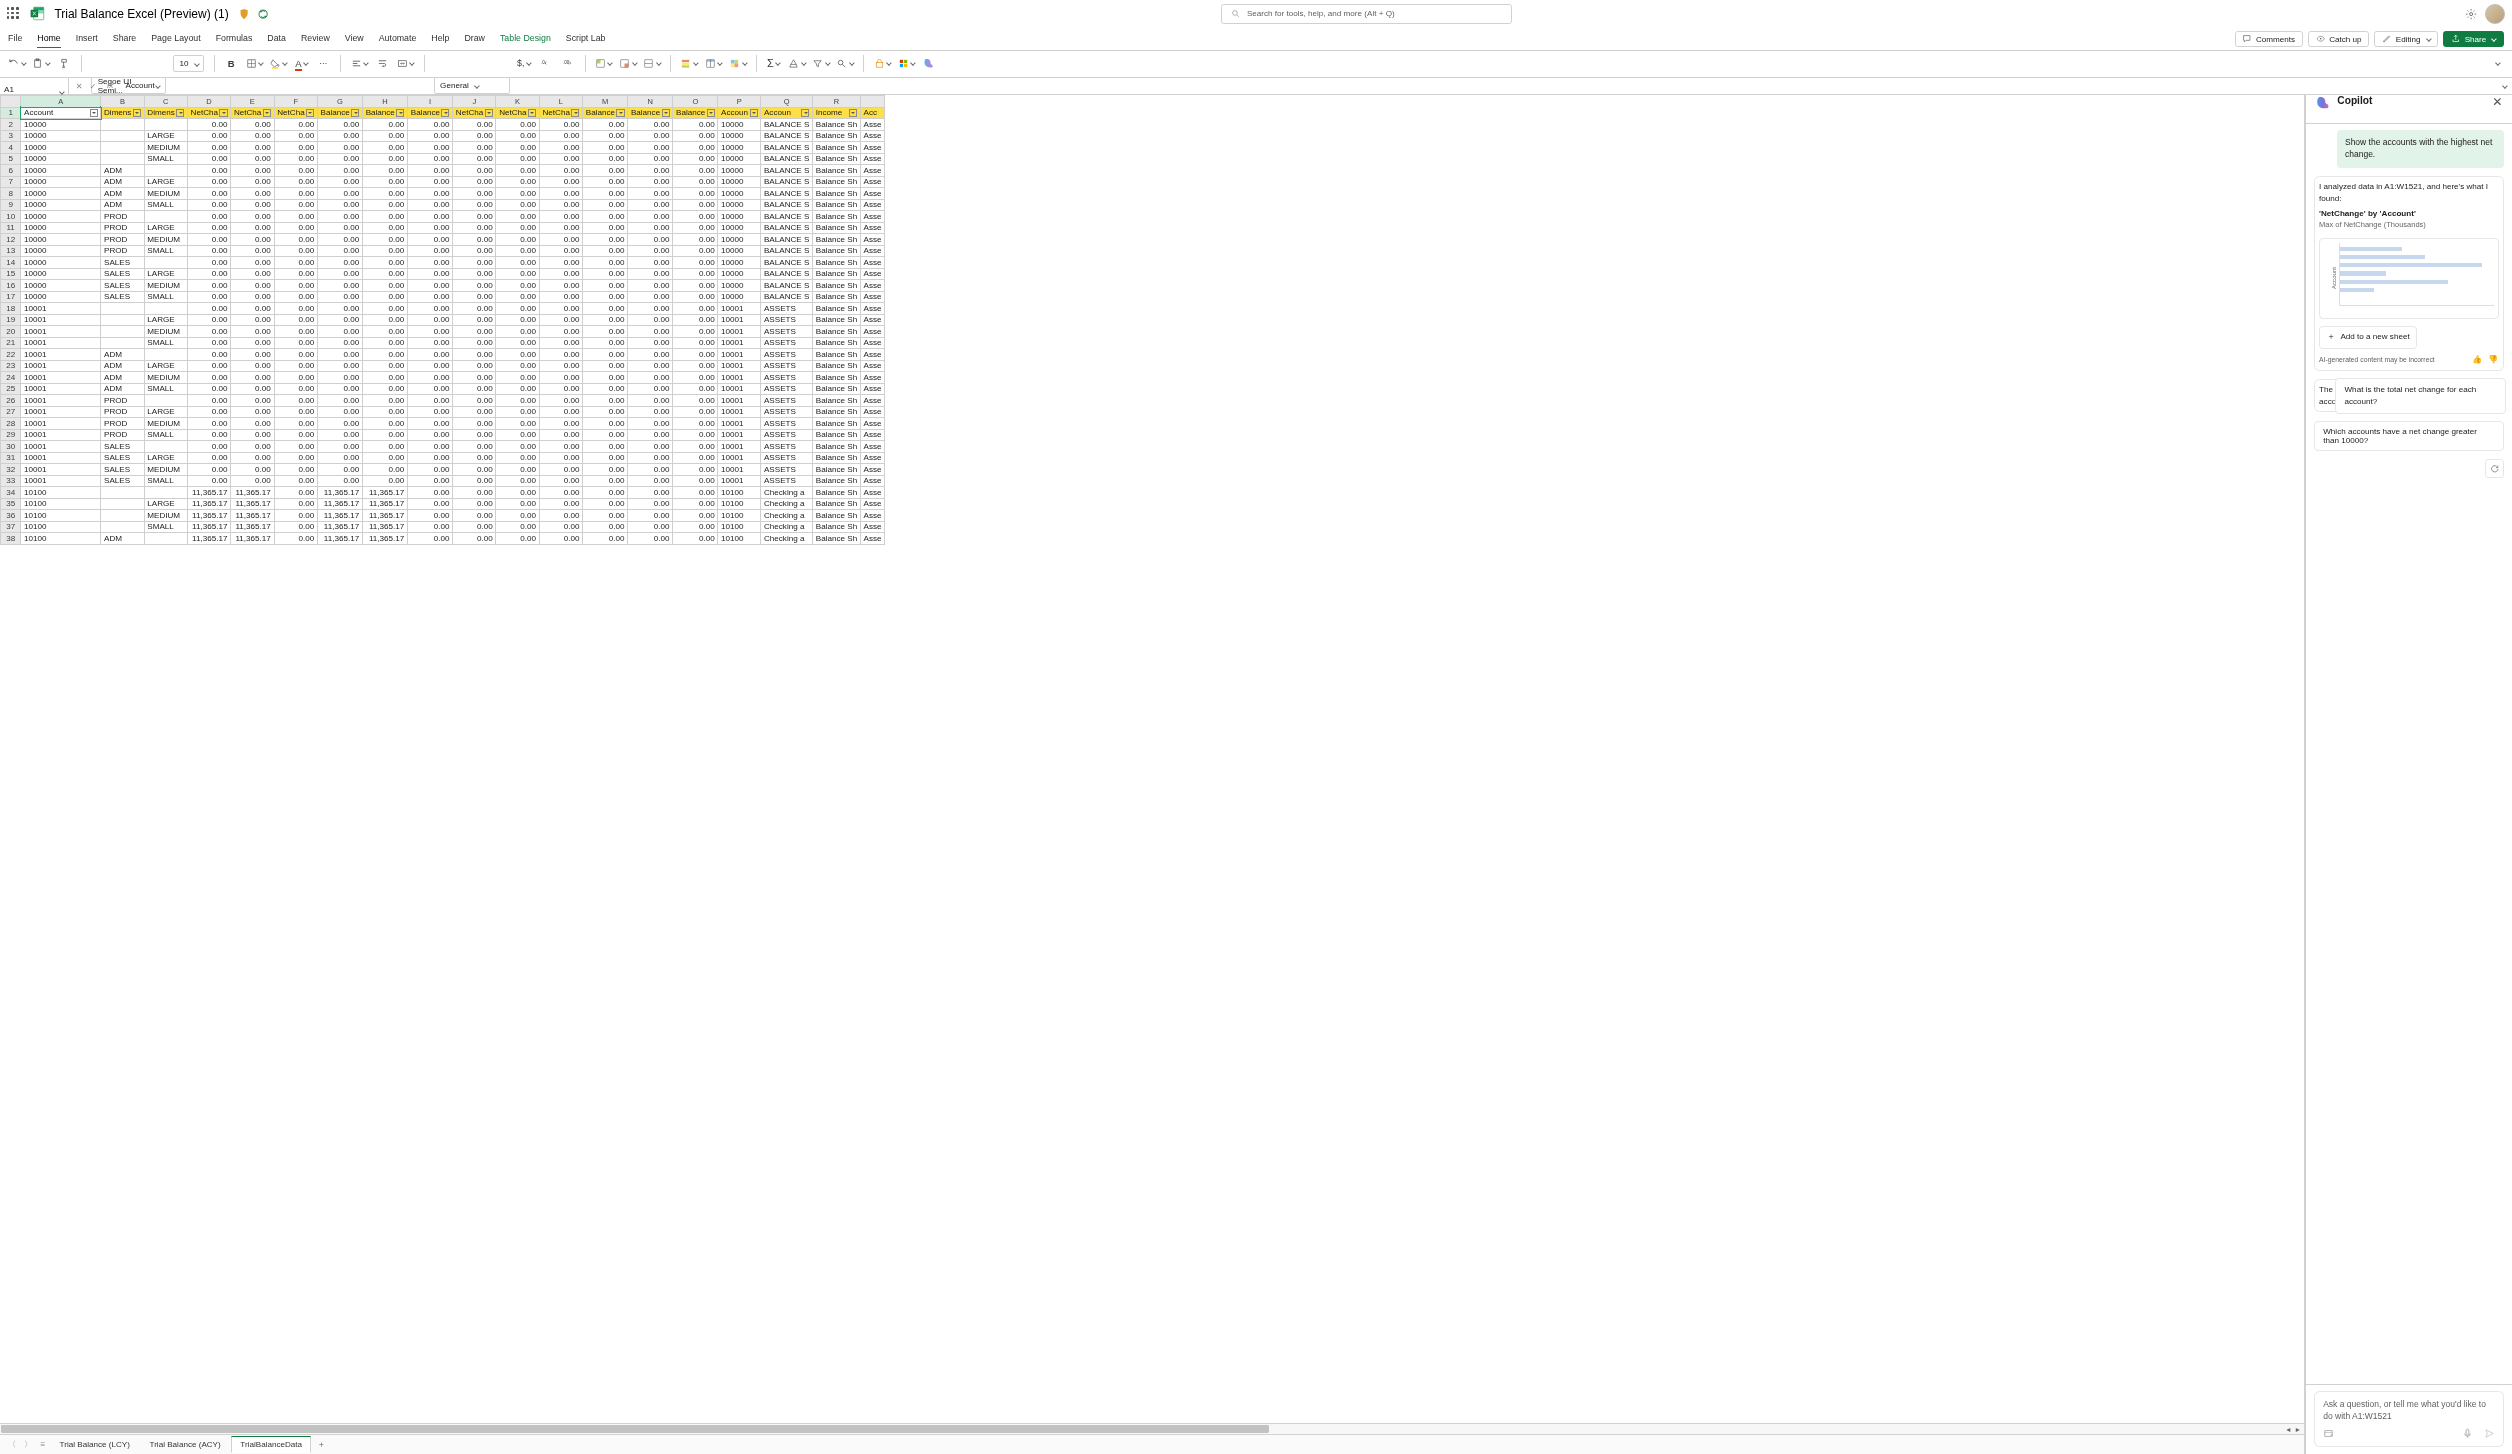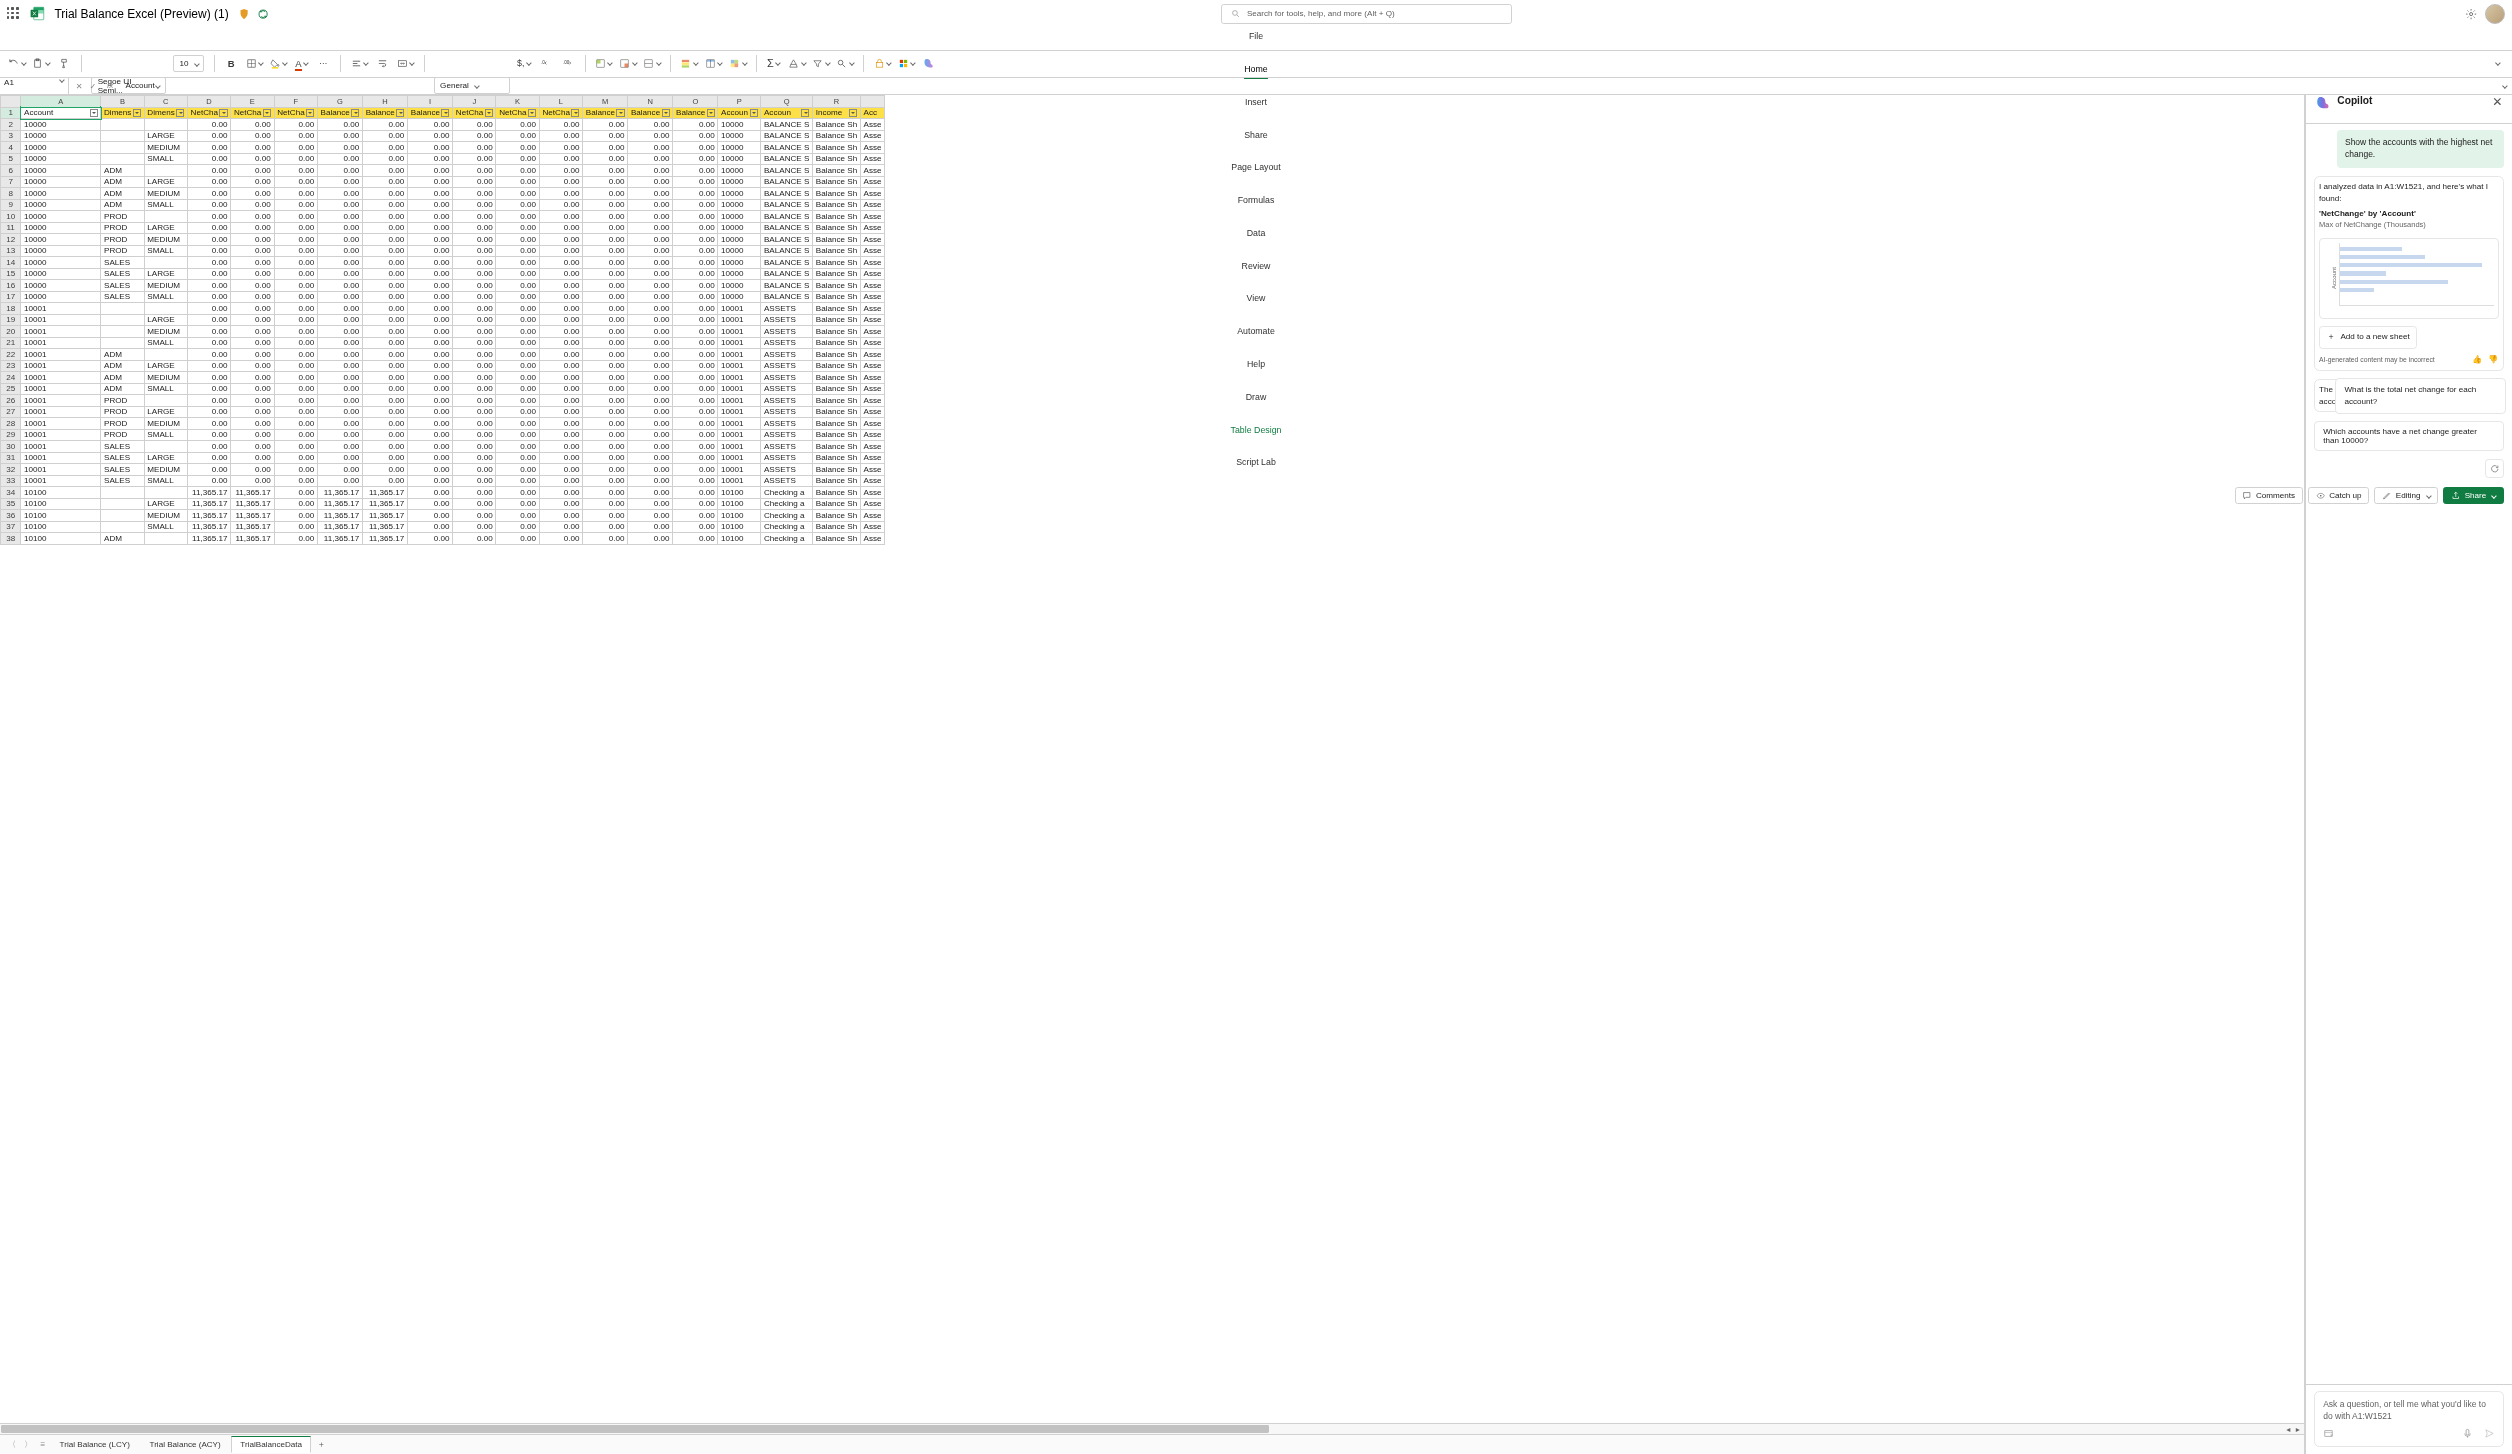--- a/index.html
+++ b/index.html
@@ -28,42 +28,42 @@
   .waffle{width:13.6px;height:13.6px;display:grid;grid-template-columns:repeat(3,2.7px);grid-template-rows:repeat(3,2.7px);gap:2px;}
   .waffle span{background:#555;border-radius:0.7px;}
   .xl-logo{width:15px;height:15px;}
   .doc-title{font-size:12px;color:#000;}
   .title-icons{display:flex;gap:6.8px;align-items:center;}
   .searchbox{margin-left:auto;margin-right:auto;width:291px;height:20.3px;border:0.7px solid var(--border);border-radius:2.7px;display:flex;align-items:center;padding:0 8.1px;gap:6.8px;color:var(--text-muted);background:#fff;}
   .title-right{display:flex;align-items:center;gap:8.1px;}
   .avatar{width:20.3px;height:20.3px;border-radius:50%;background:linear-gradient(135deg,#d7c6a7,#b89e77);border:0.7px solid #bbb;}
 
   
-  .ribbon-tabs{display:flex;align-items:center;height:22px;padding:0 8.1px;gap:15px;font-size:8.8px;border-bottom:0.7px solid var(--border);flex-direction:column;}
+  .ribbon-tabs{display:flex;align-items:center;height:22px;padding:0 8.1px;gap:15px;font-size:8.8px;border-bottom:0.7px solid var(--border);}
   .ribbon-tabs .tab{padding:2.7px 0 4.1px;color:#323130;cursor:pointer;border-bottom:1.4px solid transparent;}
   .ribbon-tabs .tab.active{border-bottom-color:var(--accent);color:#000;}
   .ribbon-tabs .tab.design{color:var(--accent);}
   .ribbon-right{margin-left:auto;display:flex;gap:5px;align-items:center;}
   .rbtn{display:flex;align-items:center;gap:4.1px;border:0.7px solid var(--border);border-radius:2.7px;padding:2.7px 6.8px;font-size:8.1px;cursor:pointer;background:#fff;}
   .rbtn.share{background:var(--accent);color:#fff;border-color:var(--accent);}
   .chev{border:solid #666;border-width:0 0.7px 0.7px 0;display:inline-block;padding:1.4px;transform:rotate(45deg);margin-left:2px;}
   .rbtn.share .chev{border-color:#fff;}
 
   
   .ribbon-bar{height:27px;display:flex;align-items:center;padding:0 8.1px;gap:6.8px;border-bottom:0.7px solid var(--border);flex-wrap:nowrap;}
   .rsep{width:0.7px;height:16.3px;background:var(--border);margin:0 2.7px;}
   .ricon{min-width:15px;height:16.3px;display:flex;align-items:center;justify-content:center;color:var(--ribbon-icon);cursor:pointer;position:relative;}
   .ricon.drop::after{content:"";border:solid #666;border-width:0 0.7px 0.7px 0;display:inline-block;padding:1.4px;transform:rotate(45deg);margin-left:2.7px;position:relative;top:-0.7px;}
   .fontbox,.sizebox{border:0.7px solid var(--border);border-radius:2px;height:16.3px;display:flex;align-items:center;padding:0 5.4px;gap:4.1px;}
   .fontbox{width:75px;margin-top:44px;}.sizebox{width:31px;}
   .ribbon-end{margin-left:auto;}
 
   
   .formula-bar{height:17.6px;display:flex;align-items:center;border-bottom:0.7px solid var(--border);}
-  .namebox{width:69px;height:100%;border-right:0.7px solid var(--border);display:flex;align-items:flex-start;padding:0 4.1px;justify-content:space-between;}
+  .namebox{width:69px;height:100%;border-right:0.7px solid var(--border);display:flex;align-items:flex-end;padding:0 4.1px;justify-content:space-between;}
   .namebox .chev{margin:0;}
   .fx-actions{display:flex;align-items:center;gap:6.8px;padding:0 6.8px;color:#888;}
   .fx-actions span{cursor:pointer;}
   .fx-label{font-style:italic;color:#888;margin-left:4.1px;}
   .formula-input{flex:1;padding:0 5.4px;}
 
   
   .main{flex:1;display:flex;min-height:0;}
   .sheet-area{flex:1;display:flex;flex-direction:column;min-width:0;border-right:0.7px solid var(--border);}
   .grid-wrap{flex:1;position:relative;overflow:hidden;}

